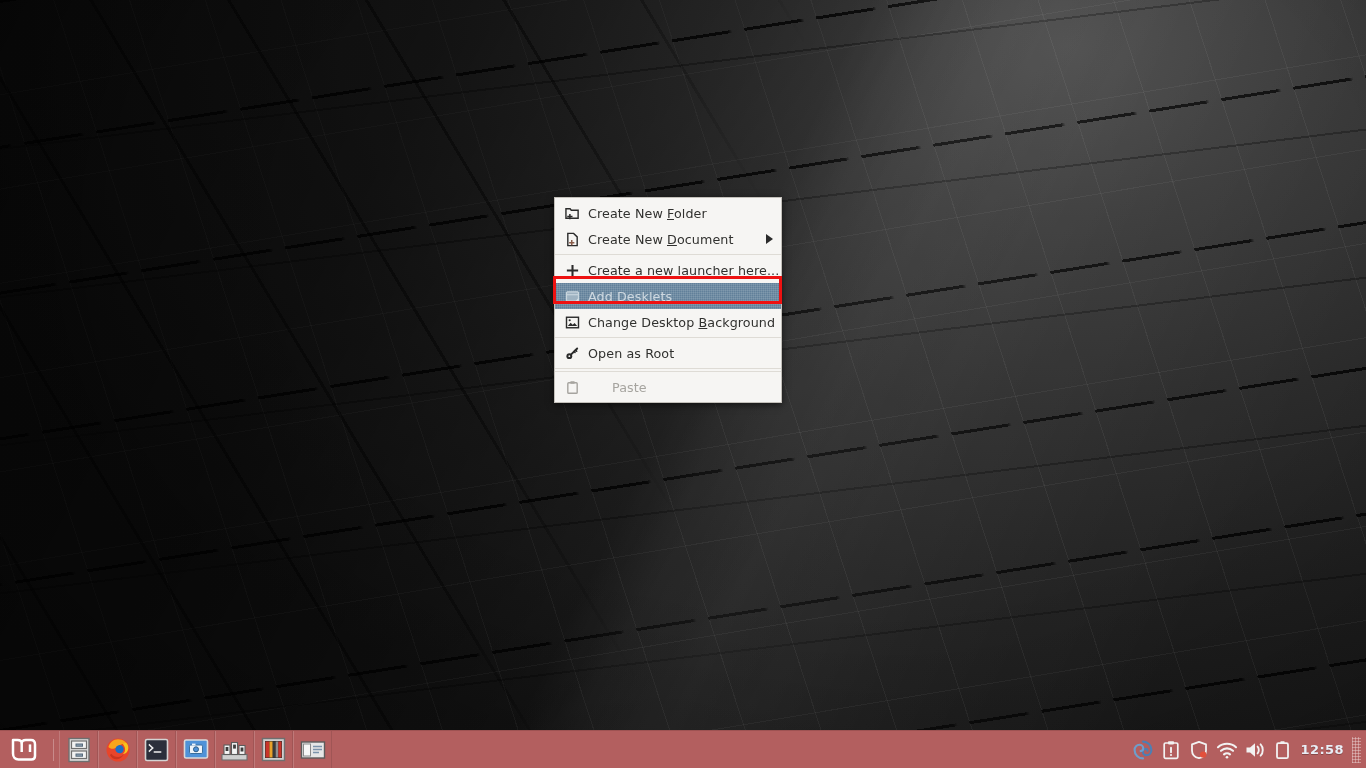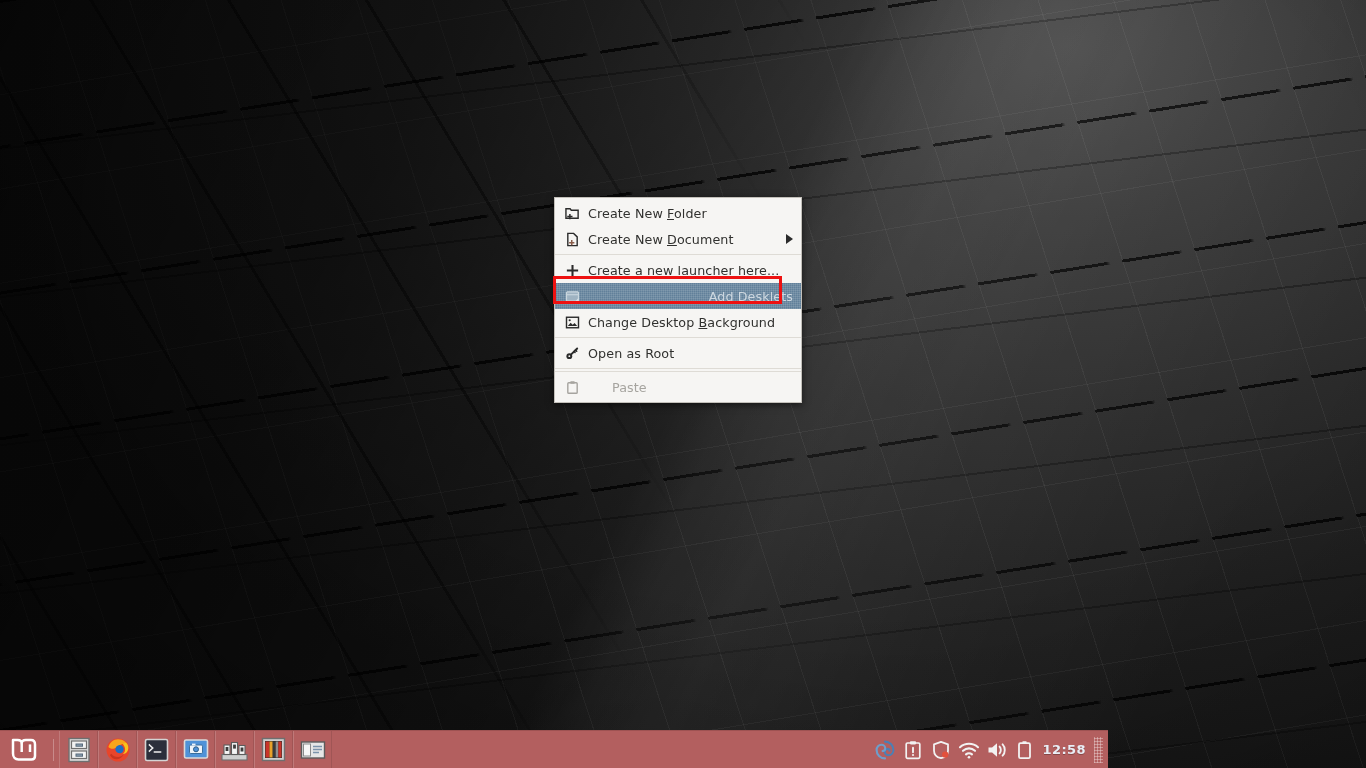--- a/index.html
+++ b/index.html
@@ -73,21 +73,21 @@
             mask-image:repeating-linear-gradient(72deg, #000 0 56px, rgba(0,0,0,0) 60px 72px);
     opacity:.9;
   }
   .wp-vig {
     background:radial-gradient(ellipse 1250px 900px at 62% 30%, rgba(0,0,0,0) 42%, rgba(0,0,0,0.45) 100%);
   }
 
   
   #context-menu {
     position:absolute;
-    left:554px; top:197px; width:248px;
+    left:554px; top:197px; width:228px;
     background:#f6f5f3;
     border:1px solid #c3c0ba;
     box-shadow:0 2px 7px rgba(0,0,0,.55);
     padding:2px 0 2px 0;
     z-index:40;
   }
   .mi {
     position:relative;
     display:flex; align-items:center;
     height:26px;
@@ -116,35 +116,34 @@
   .sep { height:1px; background:#dedbd5; margin:2px 0; }
   .mn { text-decoration:underline; }
 
   
   .mi.selected {
     background-color:#61809a;
     background-image:
       repeating-linear-gradient(0deg, rgba(255,255,255,.10) 0 1px, rgba(0,0,0,0) 1px 2px),
       repeating-linear-gradient(90deg, rgba(255,255,255,.10) 0 1px, rgba(0,0,0,0) 1px 2px);
     color:#ced8e0;
-    text-align:right;
   }
   
   #annotation-box {
     position:absolute;
     left:553px; top:276px; width:229px; height:28px;
     border:3px solid #ee1111;
     z-index:50;
     pointer-events:none;
   }
 
   
   #taskbar {
     position:absolute; left:0; bottom:0;
-    width:1108px; height:38px;
+    width:1366px; height:38px;
     background:#b35f5f;
     display:flex; align-items:center;
     z-index:60;
     border-top:1px solid #9e5252;
   }
   #menu-button {
     width:48px; height:38px;
     display:flex; align-items:center; justify-content:center;
   }
   .vdivider { width:1px; height:22px; background:rgba(255,255,255,.28); margin:0 5px; }

